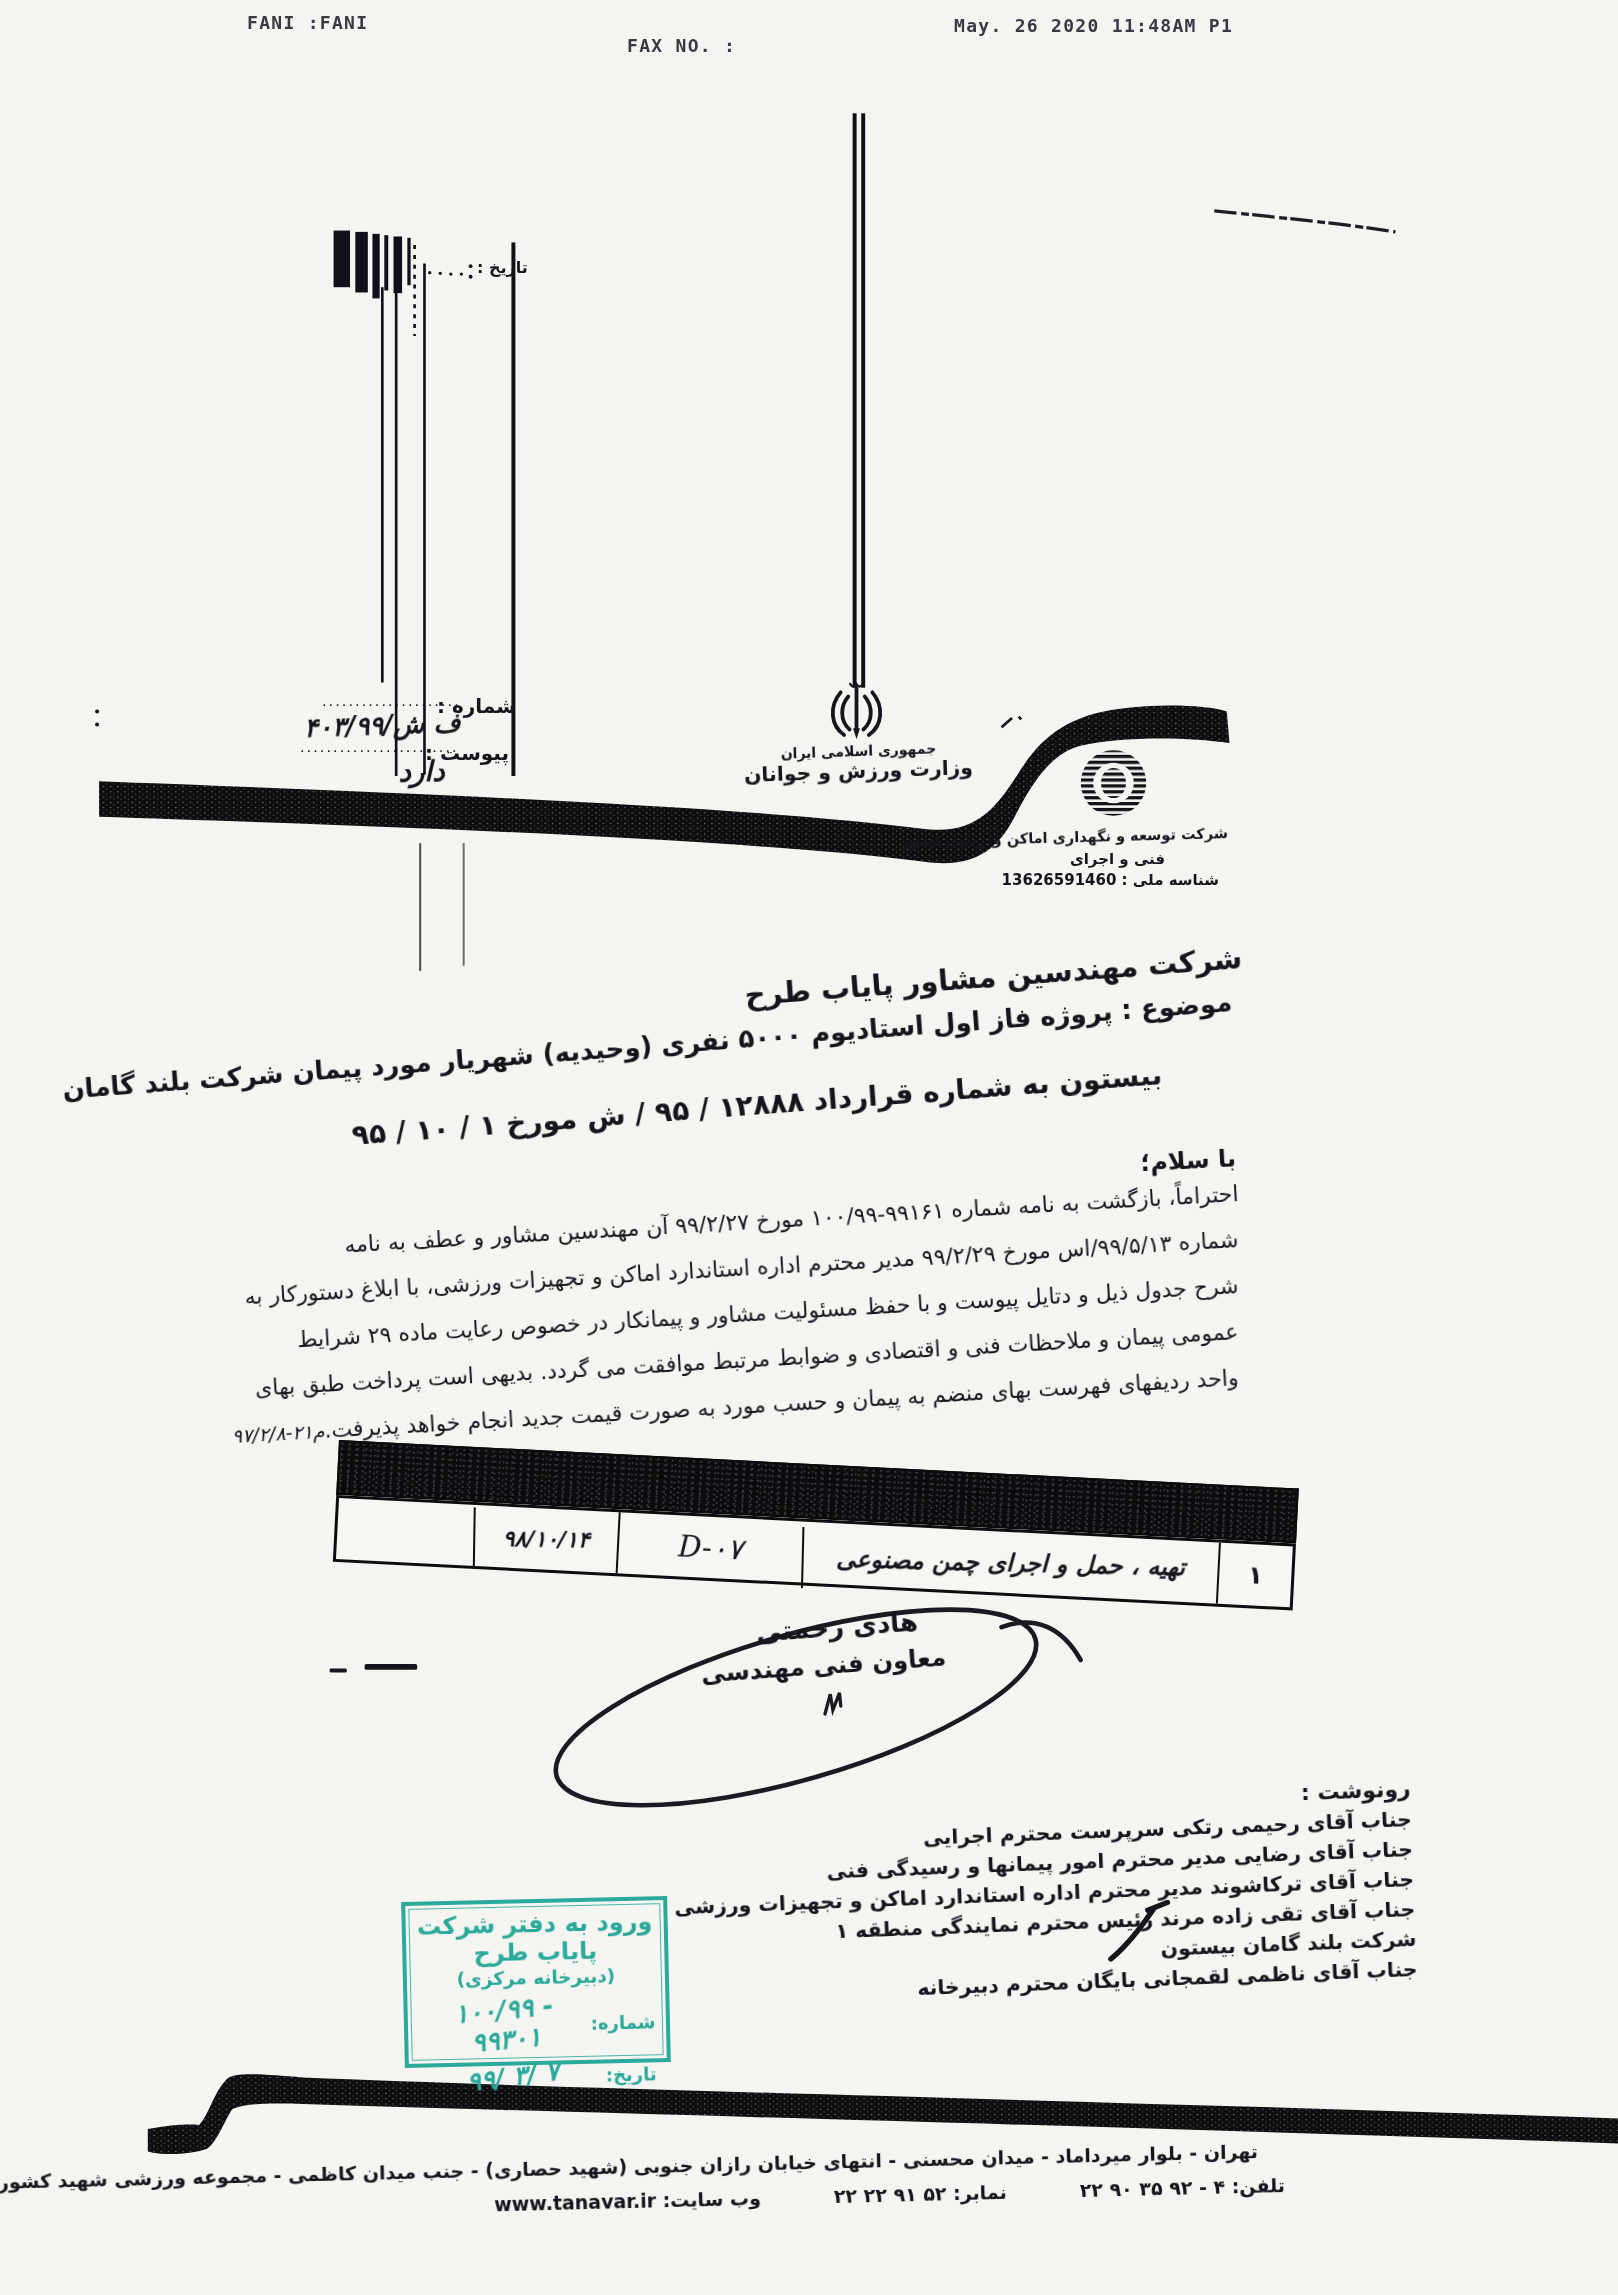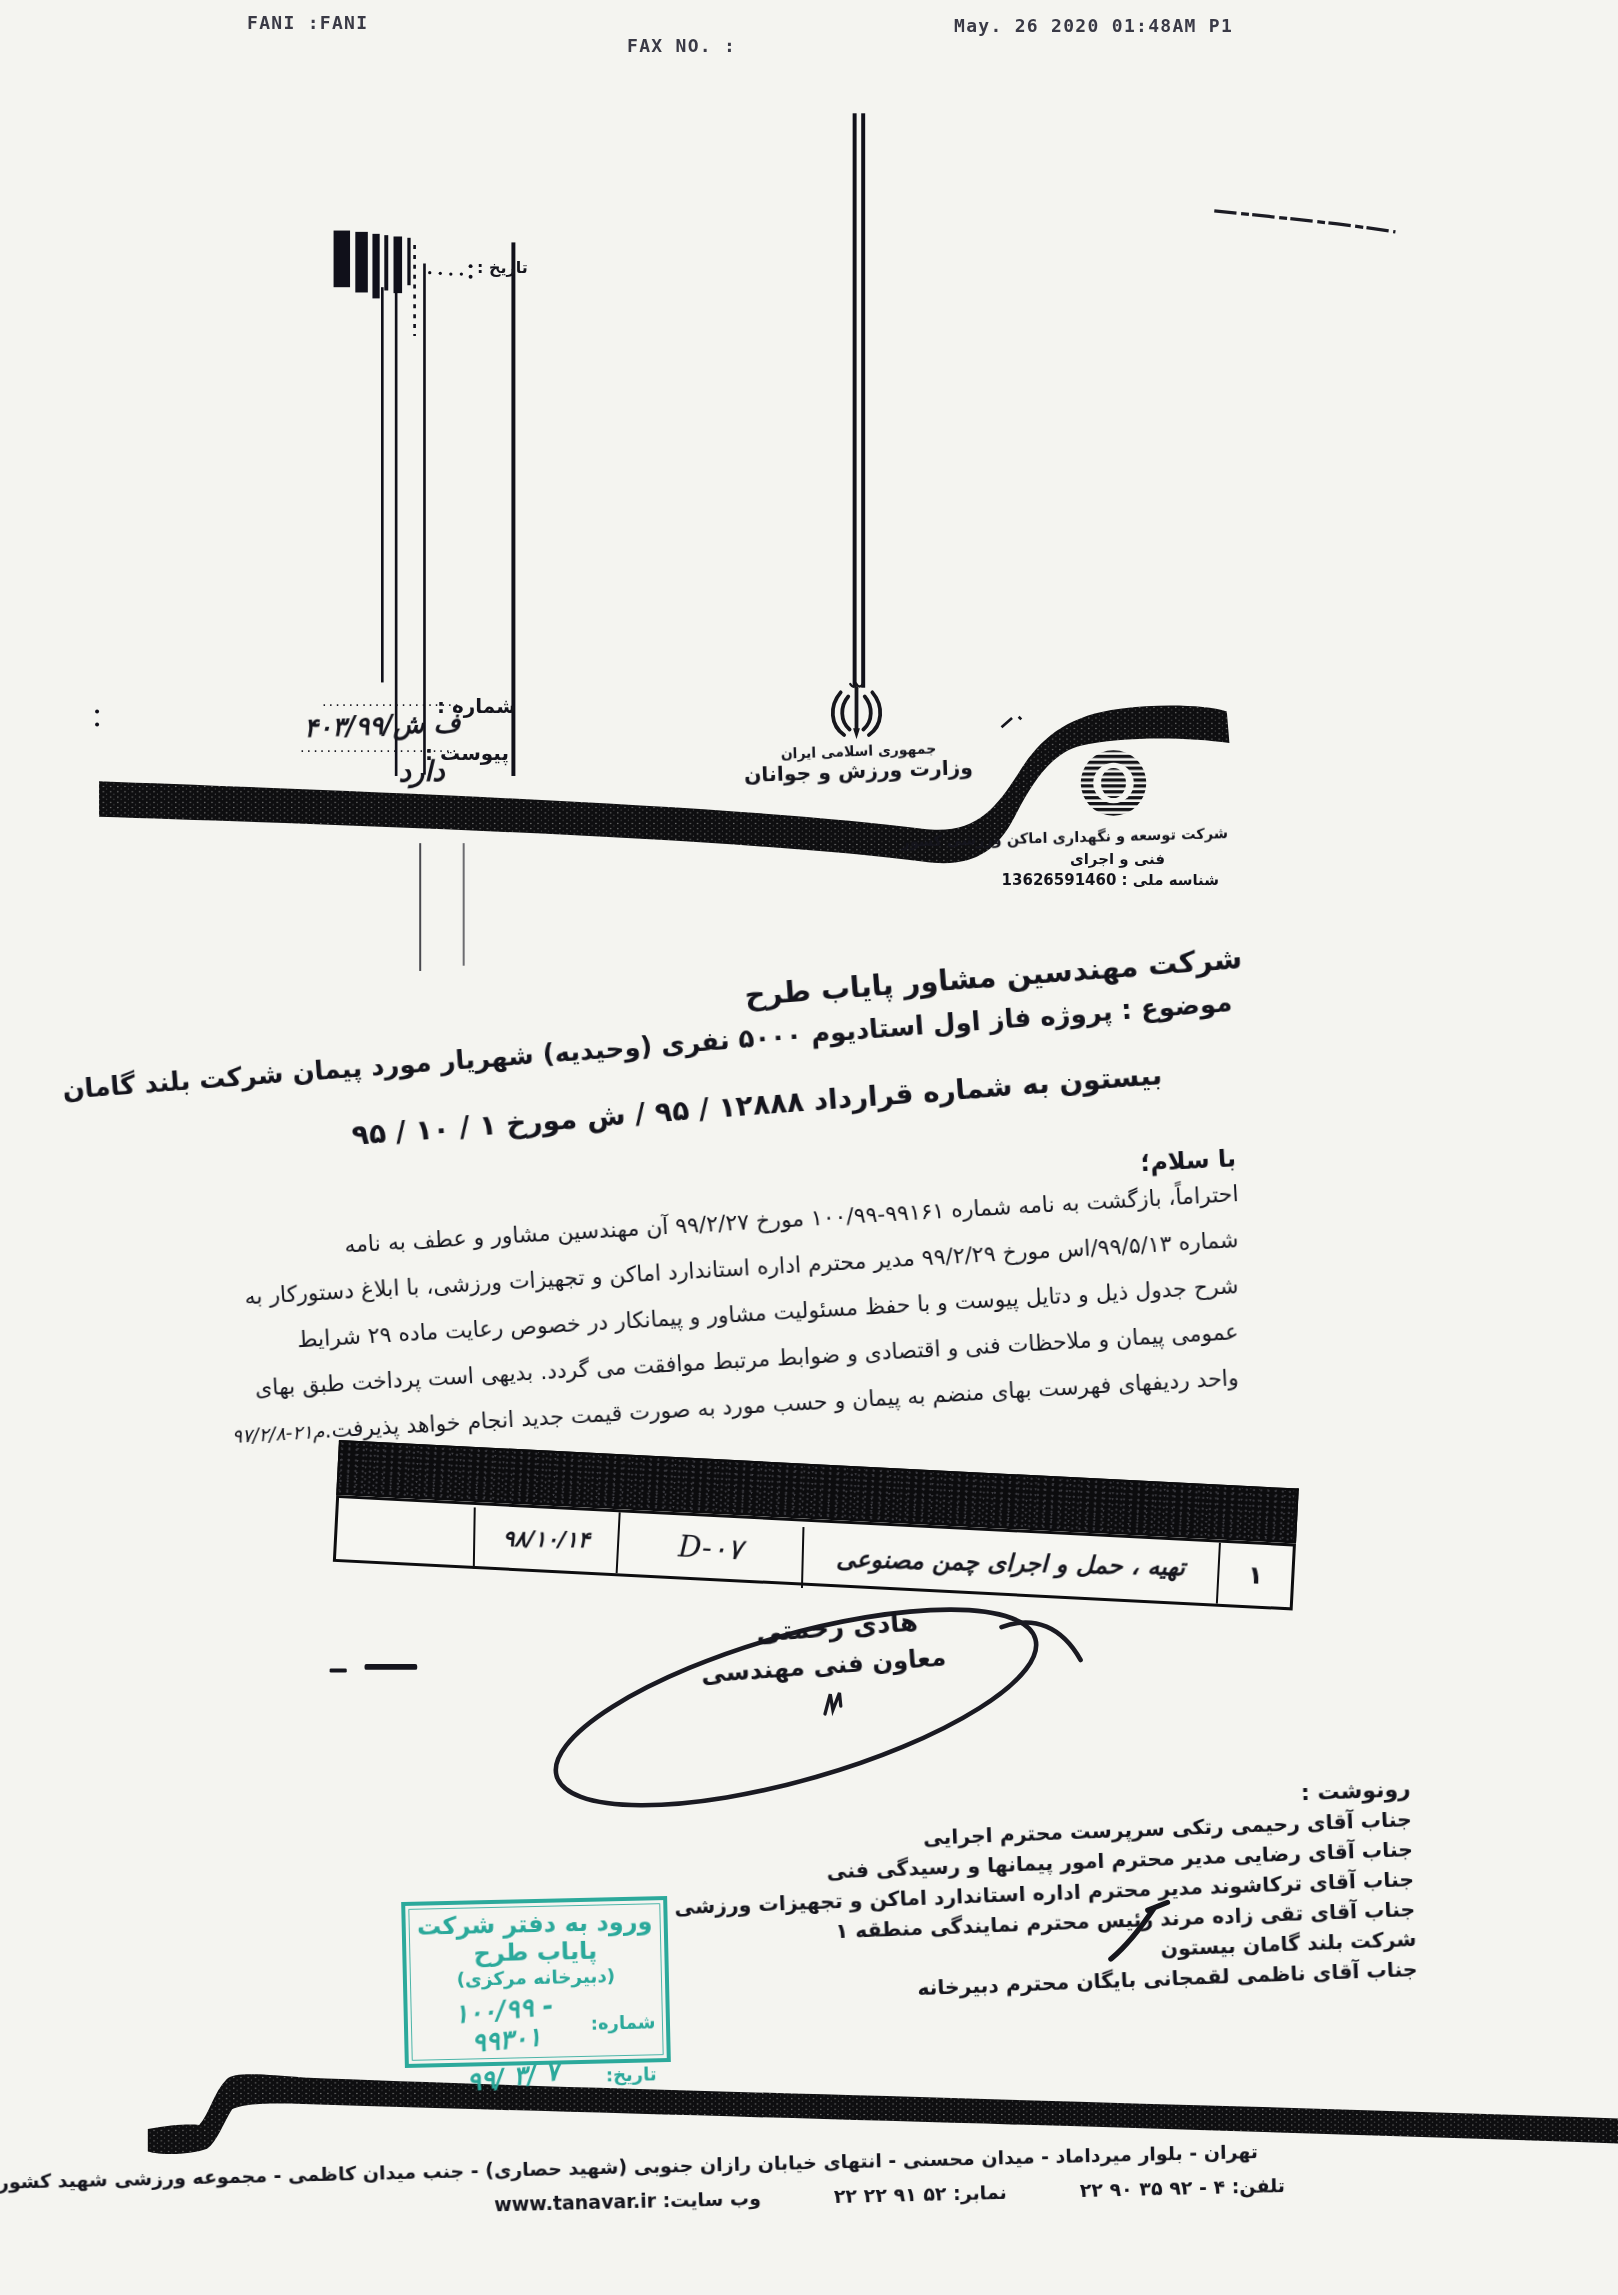--- a/index.html
+++ b/index.html
@@ -68,21 +68,21 @@
   .dots{color:#1a1a22;font-size:14.5px;letter-spacing:2px;filter:blur(0.2px);white-space:nowrap;}
   .footer-line{transform-origin:100% 50%;transform:rotate(-1.4deg);font-size:19px;font-weight:bold;white-space:nowrap;filter:blur(0.2px);}
 </style>
 </head>
 <body>
 
 <div class="page">
 
   <div class="abs faxfont" style="left:247px;top:12px;">FANI :FANI</div>
   <div class="abs faxfont" style="left:627px;top:14.5px;margin-top:20px;">FAX NO. :</div>
-  <div class="abs faxfont" style="left:954px;top:14.5px;">May. 26 2020 01:48AM  P1</div>
+  <div class="abs faxfont" style="left:954px;top:14.5px;">May. 26 2020 11:48AM  P1</div>
 
   <svg class="artsvg" width="1619" height="2295" viewBox="0 0 2457 3484">
     <defs>
       <pattern id="mottle" patternUnits="userSpaceOnUse" width="11" height="8">
         <rect width="11" height="8" fill="#0e0e10"></rect>
         <circle cx="2.5" cy="2" r="1.1" fill="#ecece6" opacity=".5"></circle>
         <circle cx="7.5" cy="5.5" r=".9" fill="#ecece6" opacity=".35"></circle>
       </pattern>
     </defs>
 

